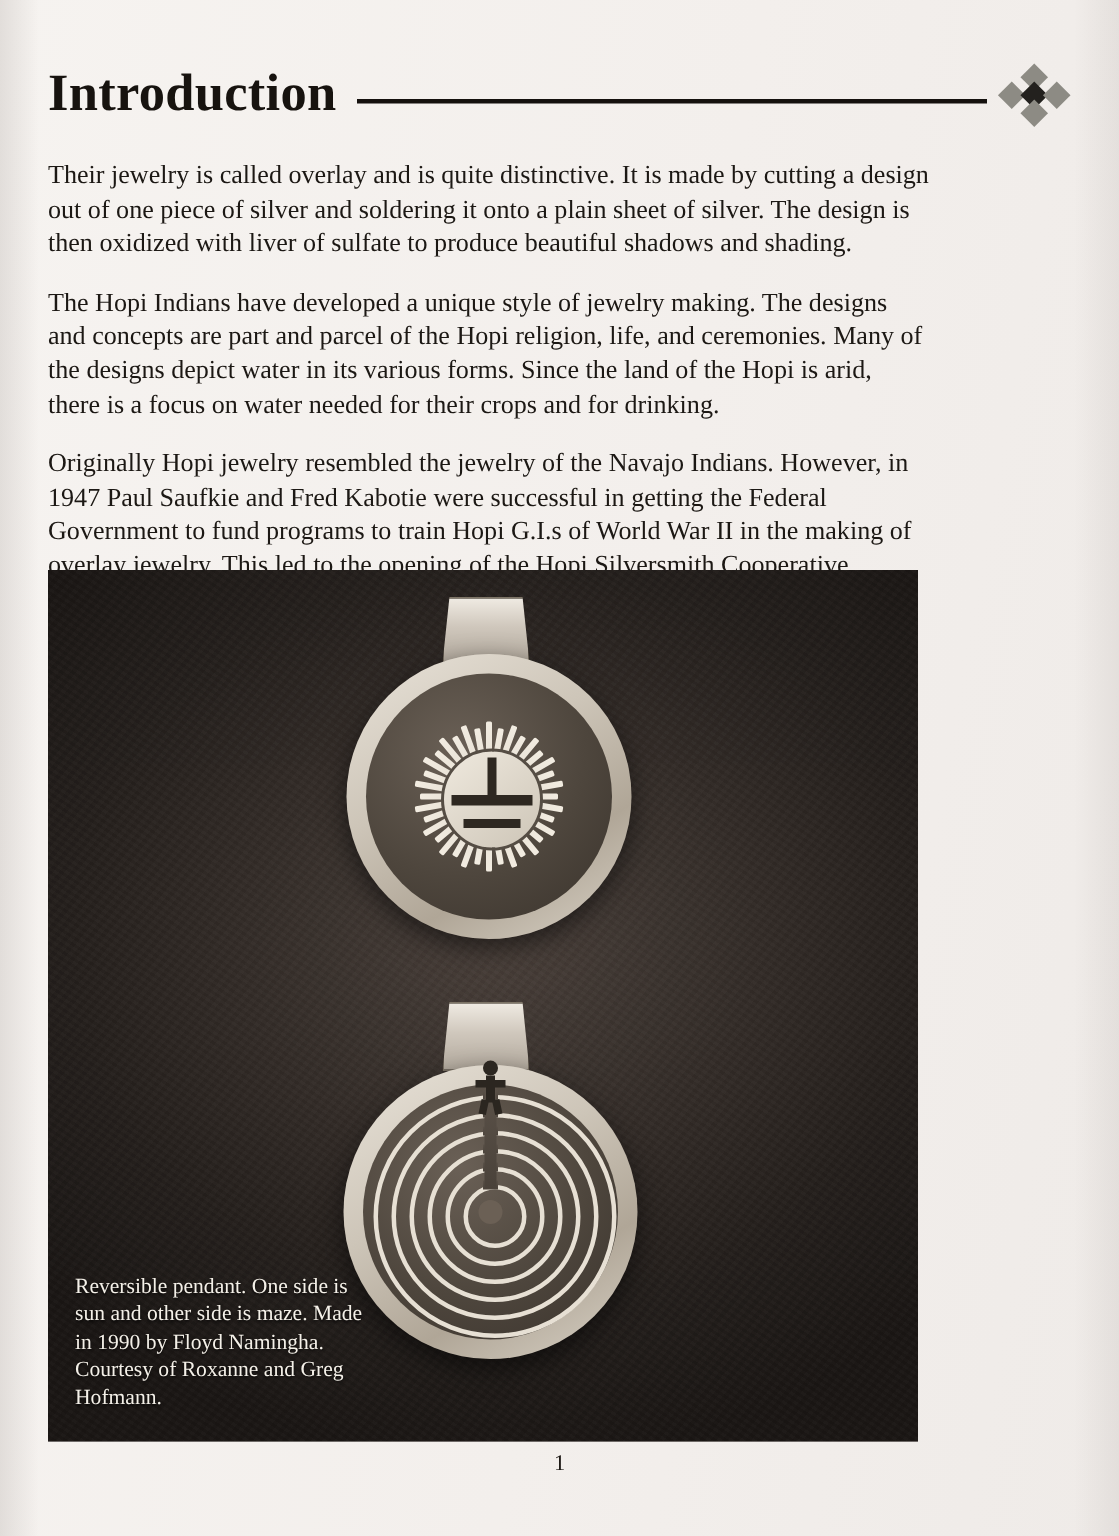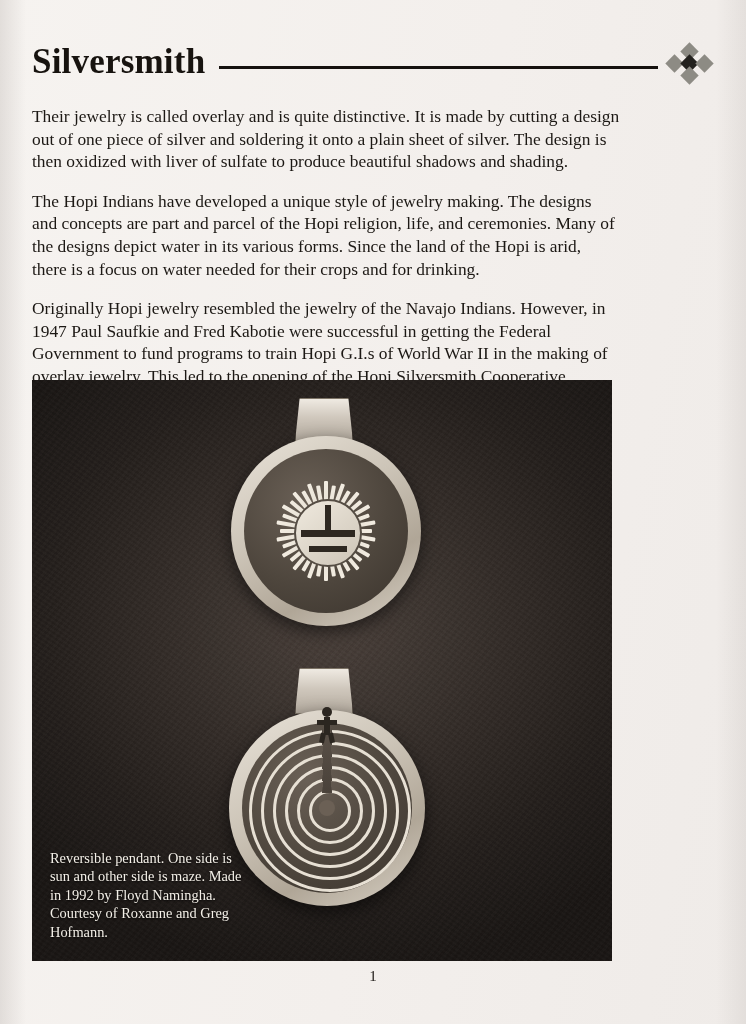--- a/index.html
+++ b/index.html
@@ -243,21 +243,21 @@
     font-size: 15px;
     color: #1d1915;
   }
 </style>
 </head>
 <body>
 
 <div class="page">
 
   <div class="header">
-    <div class="chapter-title">Silversmith</div>
+    <div class="chapter-title">Introduction</div>
     <div class="header-rule"></div>
     <div class="diamond-ornament">
       <span class="d-left"></span>
       <span class="d-top"></span>
       <span class="d-mid"></span>
       <span class="d-bot"></span>
       <span class="d-right"></span>
     </div>
   </div>
 
@@ -346,17 +346,17 @@
             <div class="head"></div>
             <div class="arms"></div>
             <div class="body"></div>
             <div class="leg-l"></div>
             <div class="leg-r"></div>
           </div>
         </div>
       </div>
     </div>
 
-    <div class="caption">Reversible pendant. One side is sun and other side is maze. Made in 1992 by Floyd Namingha. Courtesy of Roxanne and Greg Hofmann.</div>
+    <div class="caption">Reversible pendant. One side is sun and other side is maze. Made in 1990 by Floyd Namingha. Courtesy of Roxanne and Greg Hofmann.</div>
   </div>
 
   <div class="page-number">1</div>
 </div>
 
 </body></html>

